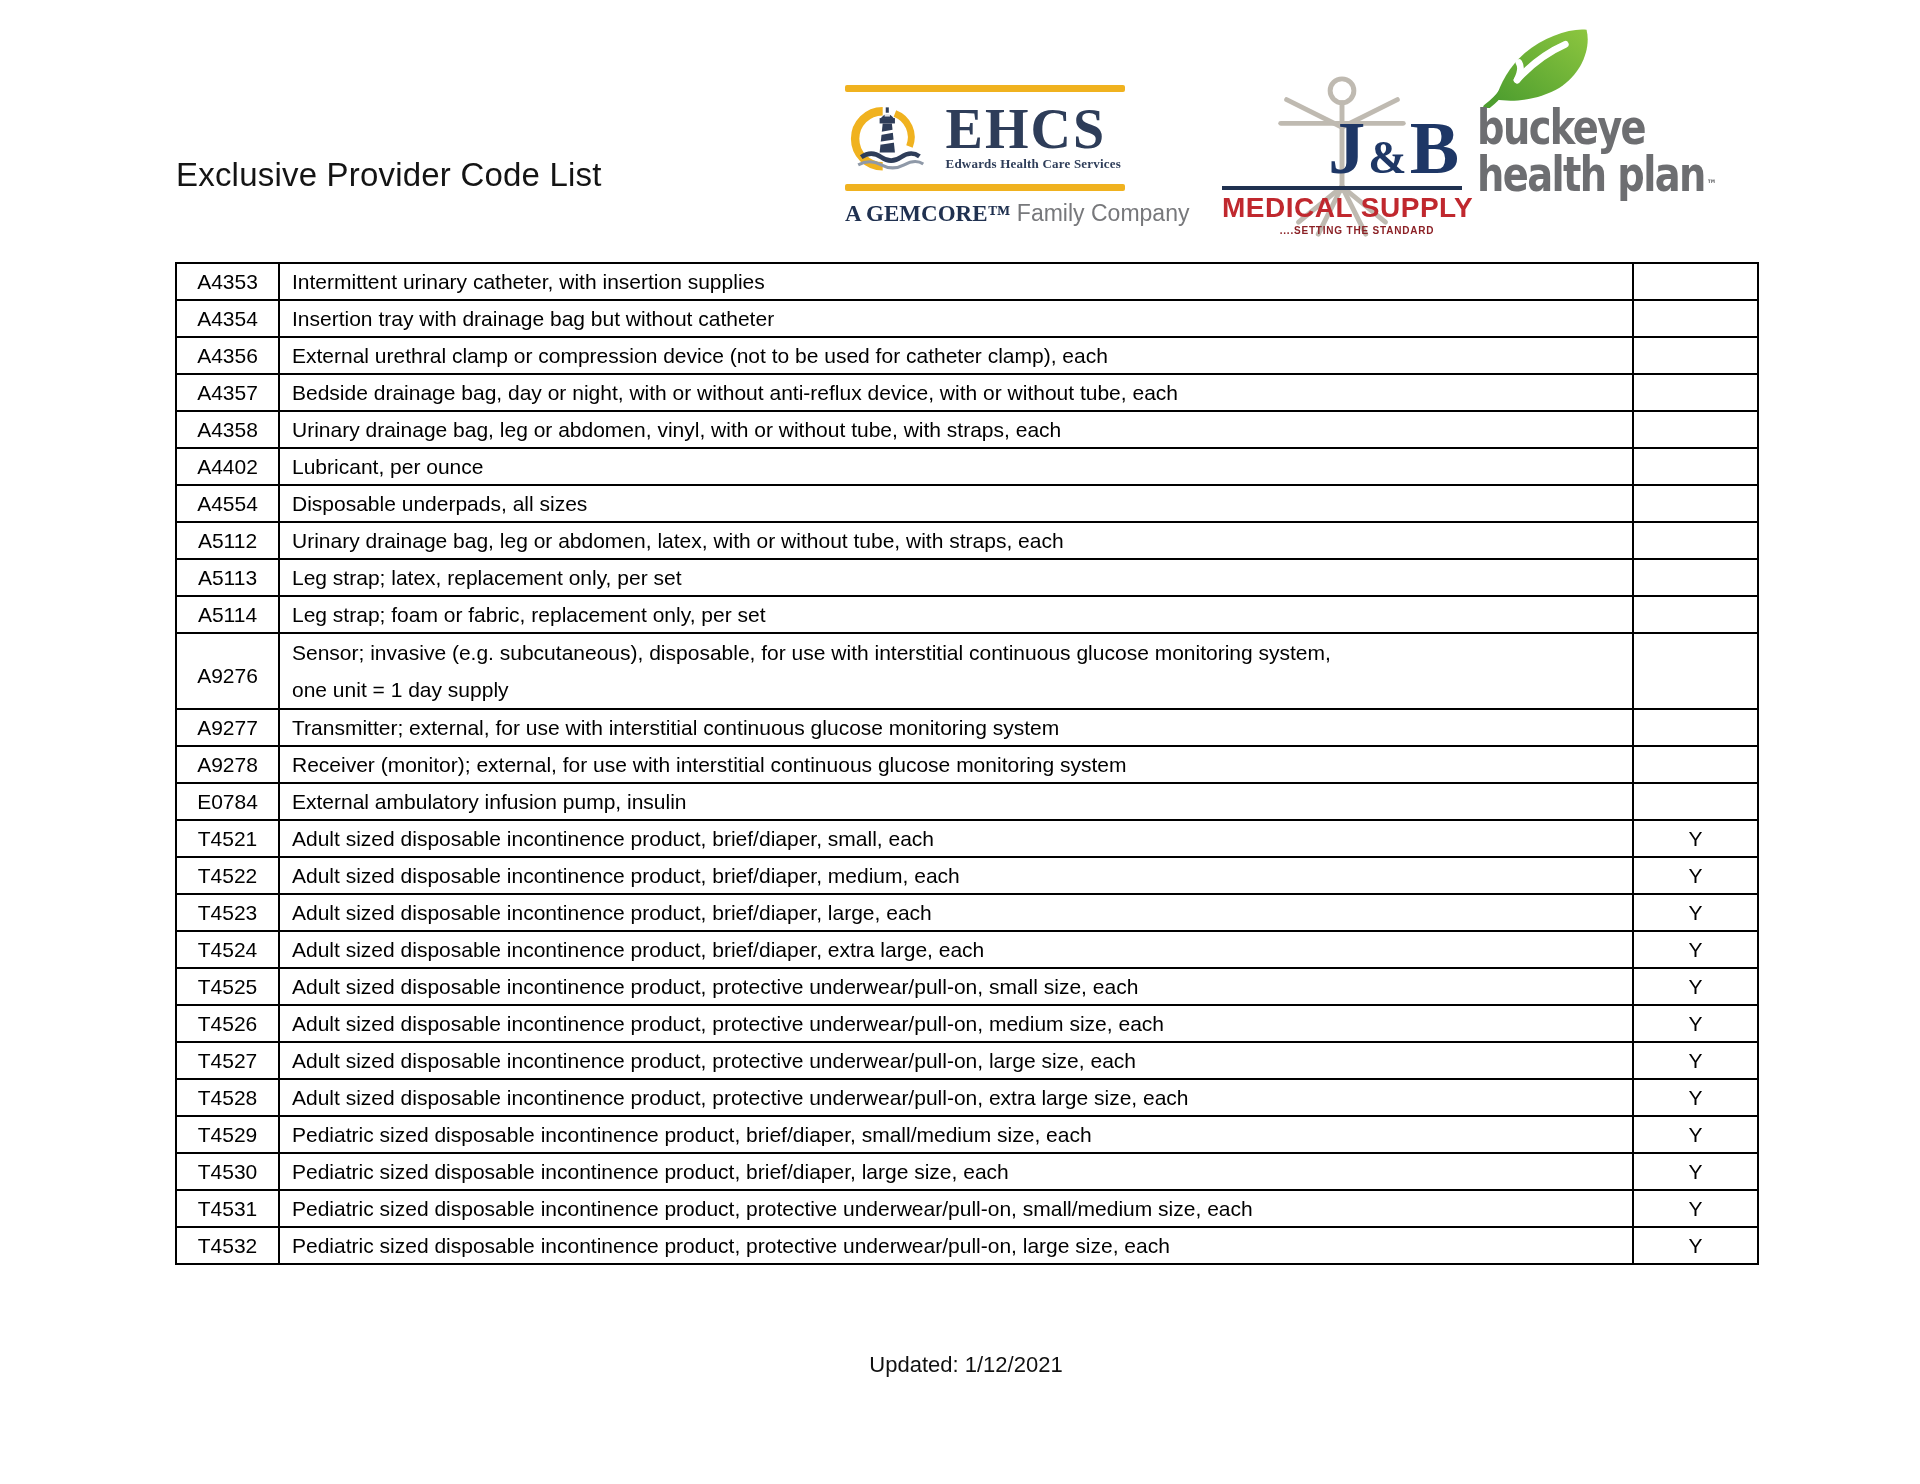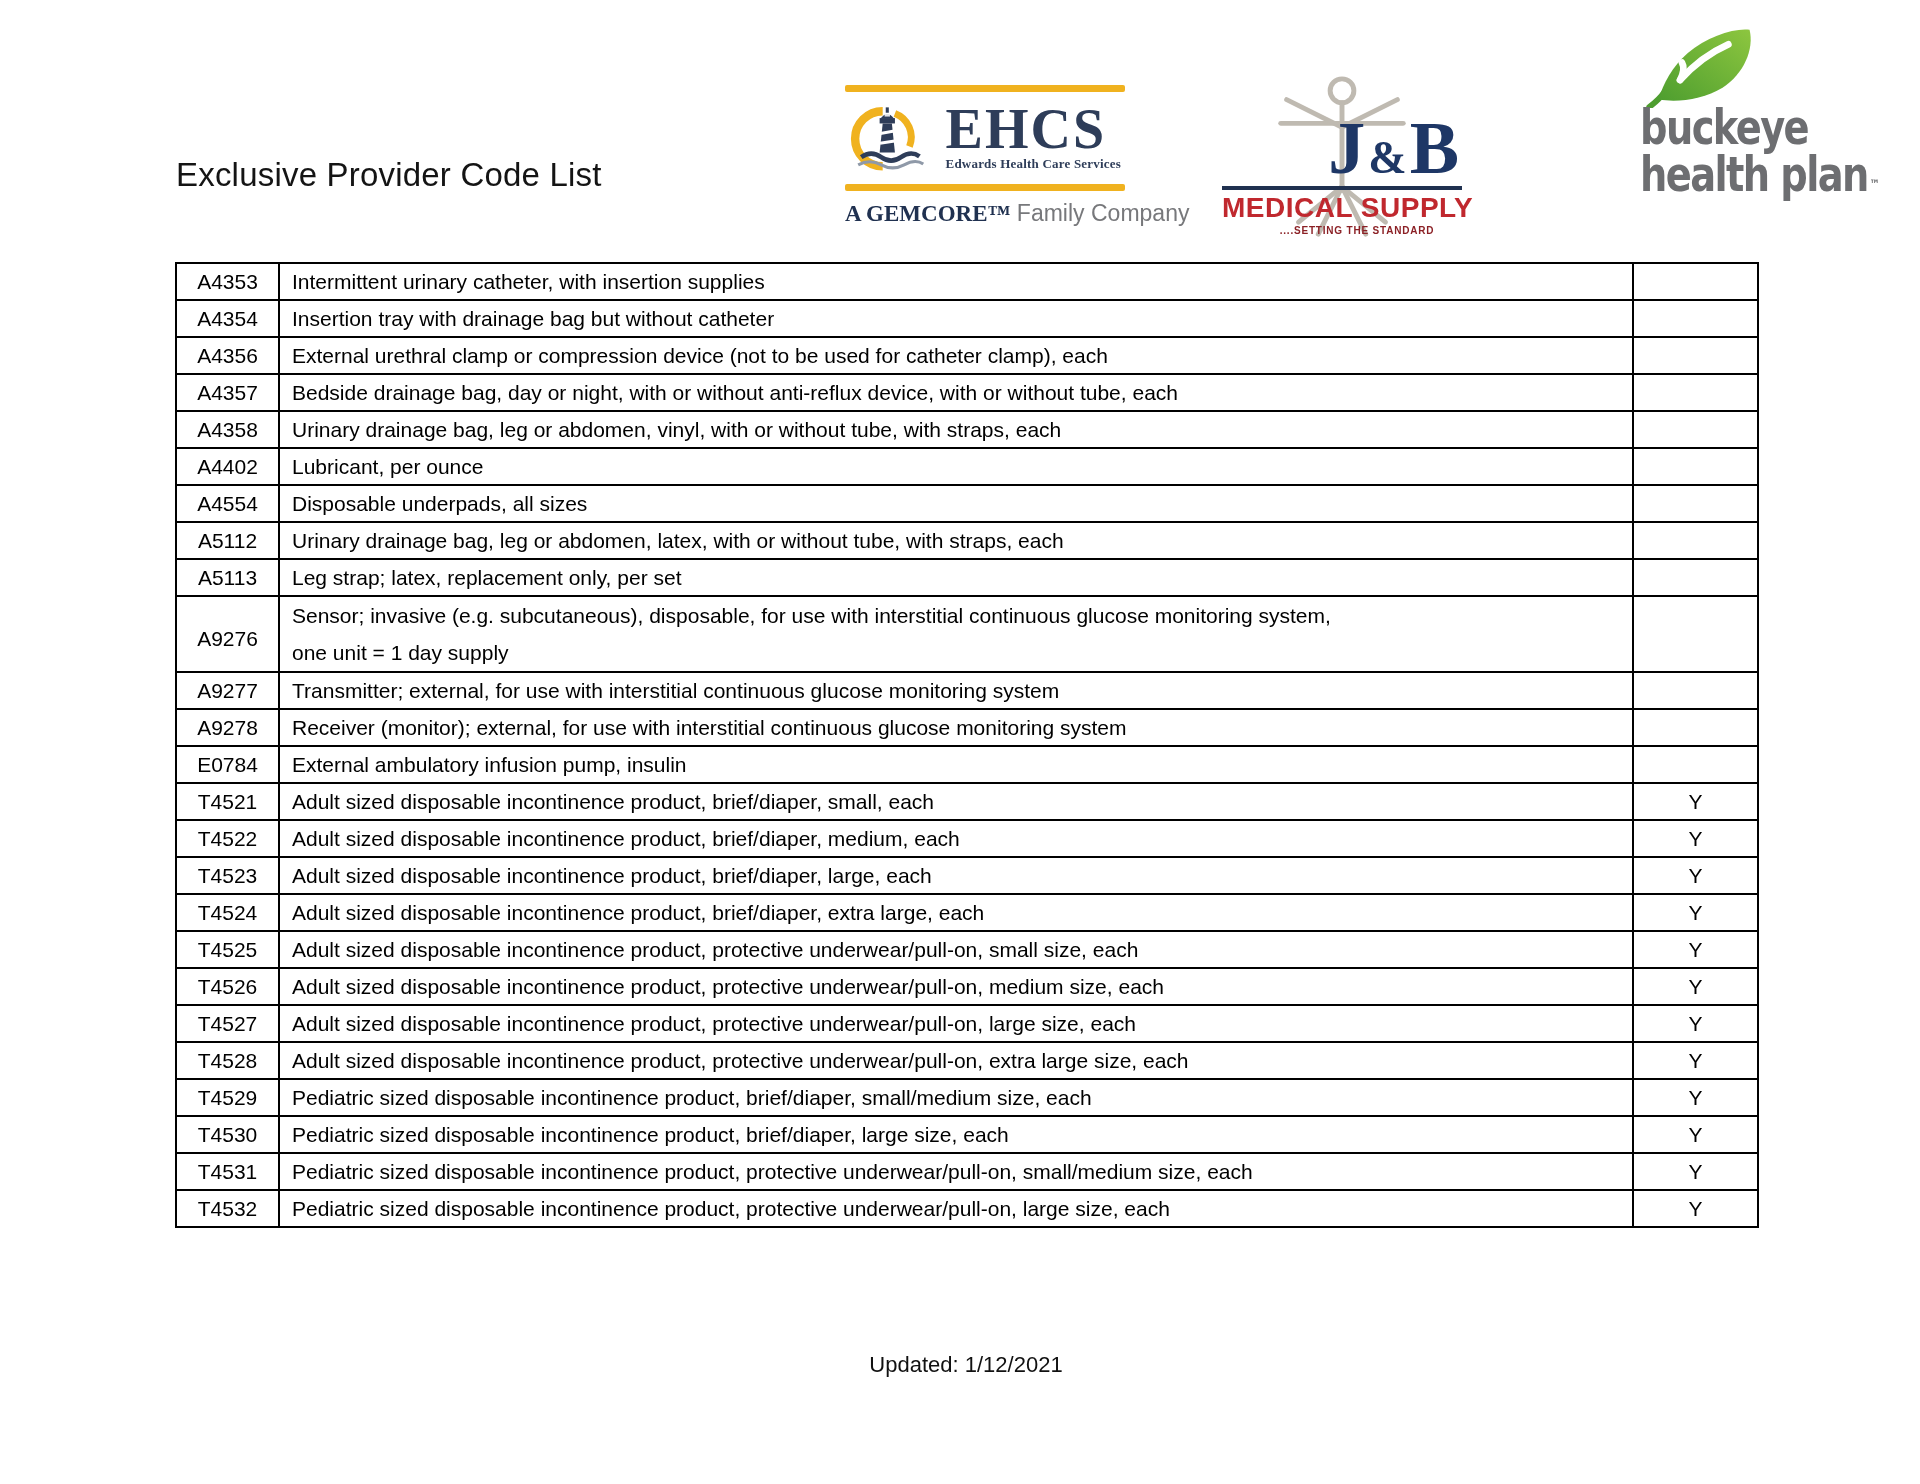--- a/index.html
+++ b/index.html
@@ -48,21 +48,21 @@
   .jb-medical {
     font-weight: bold; font-size: 28px; color: #c0282e;
     letter-spacing: 0.5px; margin-top: 2px; white-space: nowrap;
   }
   .jb-tag {
     font-weight: bold; font-size: 10px; color: #8b2025;
     letter-spacing: 0.8px; margin-top: 1px; padding-left: 30px; white-space: nowrap;
   }
 
   
-  .buckeye { position: absolute; left: 1640px; top: 26px; width: 280px; }
+  .buckeye { position: absolute; left: 1477px; top: 26px; width: 280px; }
   .bk-leaf { margin-left: 6px; margin-bottom: -4px; display: block; }
   .bk-text {
     font-family: "DejaVu Sans", sans-serif; font-weight: bold;
     font-size: 48px; line-height: 0.98; color: #6d6e71; letter-spacing: -2px;
     transform: scaleX(0.8); transform-origin: left top; white-space: nowrap;
   }
   .bk-tm { font-size: 13px; letter-spacing: 0; vertical-align: 2px; margin-left: 2px; }
 
   
   .code-table-wrap { position: absolute; left: 175px; top: 262px; }
@@ -214,20 +214,27 @@
           </td>
           <td class="flag"></td>
         </tr>
         <tr>
           <td class="code">A5113</td>
           <td class="desc">
             <div class="line">Leg strap; latex, replacement only, per set</div>
           </td>
           <td class="flag"></td>
         </tr>
+        <tr>
+          <td class="code">A5114</td>
+          <td class="desc">
+            <div class="line">Leg strap; foam or fabric,  replacement only, per set</div>
+          </td>
+          <td class="flag"></td>
+        </tr>
         <tr class="multiline">
           <td class="code">A9276</td>
           <td class="desc">
             <div class="line">Sensor; invasive (e.g. subcutaneous), disposable, for use with interstitial continuous glucose monitoring system,</div>
             <div class="line">one unit = 1 day supply</div>
           </td>
           <td class="flag"></td>
         </tr>
         <tr>
           <td class="code">A9277</td>

